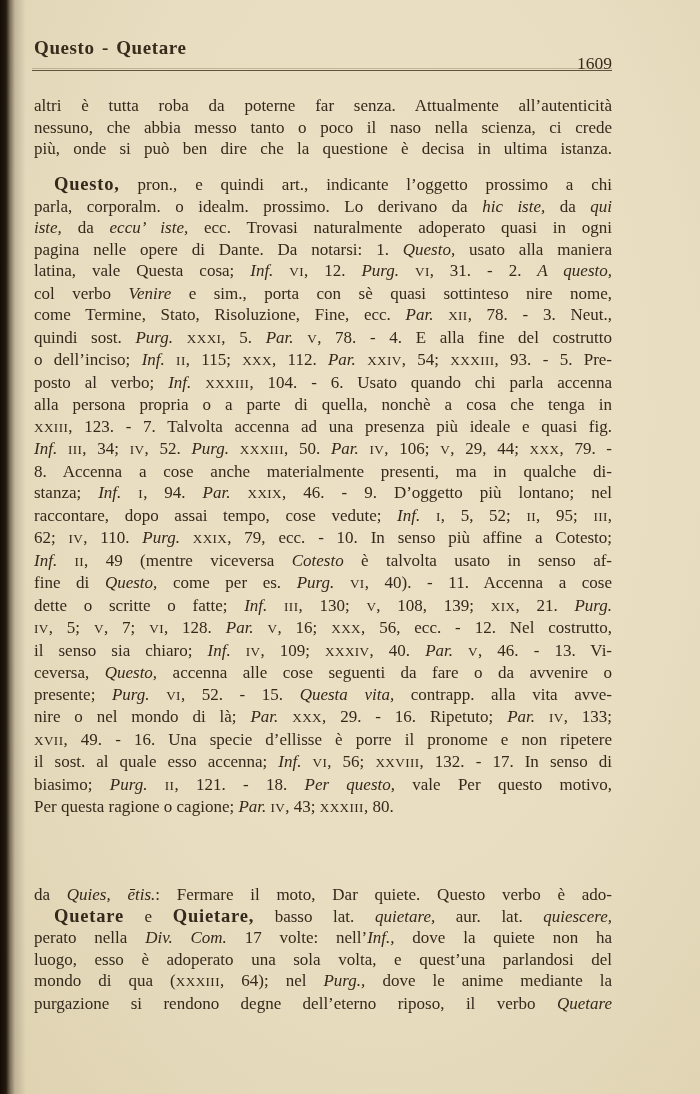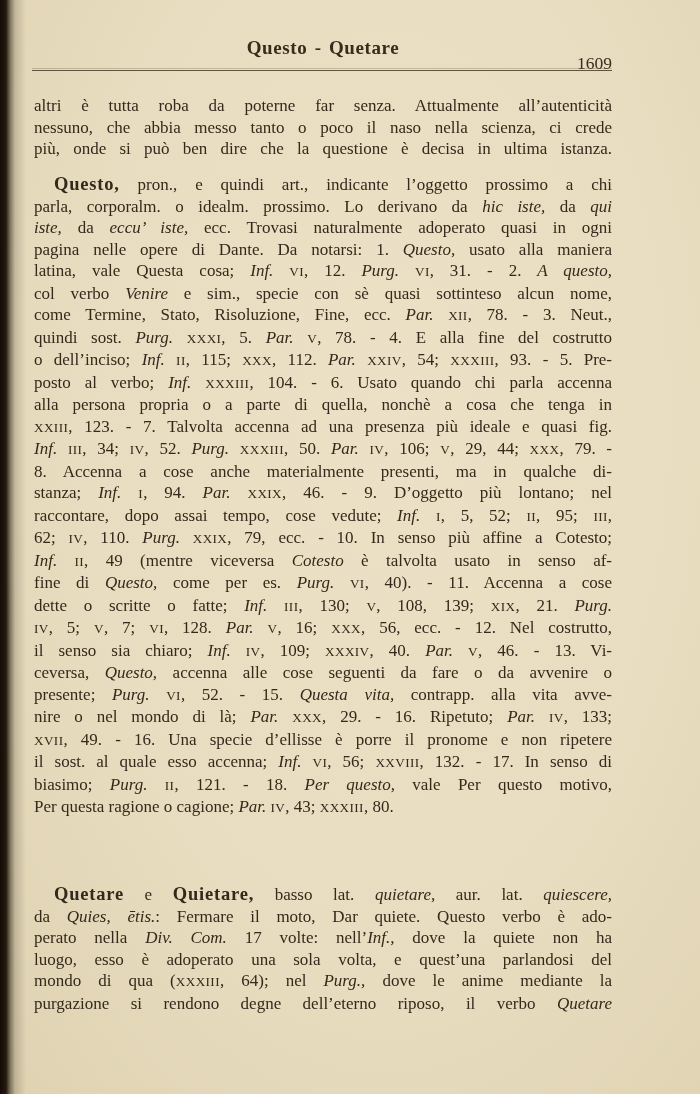--- a/index.html
+++ b/index.html
@@ -10,21 +10,21 @@
   }
   .page {
     position: absolute; inset: 0;
     background:
       linear-gradient(90deg, #120c06 0px, #251a0e 6px, rgba(40,30,16,.55) 10px,
                       rgba(40,30,16,.18) 15px, rgba(40,30,16,0) 26px),
       radial-gradient(ellipse at 55% 38%, #ece1c6 0%, #e8ddc0 55%, #ded2b1 100%);
   }
   .header { position: absolute; left: 34px; top: 37px; width: 578px; height: 24px; }
   .running-title {
-    display: block; text-align: center;
+    display: block; 
     font-weight: bold; font-size: 19px; letter-spacing: .6px;
     color: #382d1d; word-spacing: 2px;
   }
   .page-number {
     position: absolute; right: 0; top: 16px;
     font-size: 17.5px; color: #382d1d;
   }
   .rule {
     position: absolute; left: 32px; top: 70px; width: 580px; height: 0;
     border-top: 1.6px solid rgba(74, 60, 40, .85);
@@ -59,21 +59,21 @@
       <div class="line"><span>nessuno, che abbia messo tanto o poco il naso nella scienza, ci crede</span></div>
       <div class="line"><span>più, onde si può ben dire che la questione è decisa in ultima istanza.</span></div>
     </div>
 
   <div class="para p2">
       <div class="line indent"><span class="b">Questo,</span><span> pron., e quindi art., indicante l’oggetto prossimo a chi</span></div>
       <div class="line"><span>parla, corporalm. o idealm. prossimo. Lo derivano da </span><span class="i">hic iste,</span><span> da </span><span class="i">qui</span></div>
       <div class="line"><span class="i">iste,</span><span> da </span><span class="i">eccu’ iste,</span><span> ecc. Trovasi naturalmente adoperato quasi in ogni</span></div>
       <div class="line"><span>pagina nelle opere di Dante. Da notarsi: 1. </span><span class="i">Questo,</span><span> usato alla maniera</span></div>
       <div class="line"><span>latina, vale Questa cosa; </span><span class="i">Inf.</span><span> </span><span class="sc">VI</span><span>, 12. </span><span class="i">Purg.</span><span> </span><span class="sc">VI</span><span>, 31. - 2. </span><span class="i">A questo,</span></div>
-      <div class="line"><span>col verbo </span><span class="i">Venire</span><span> e sim., specie con sè quasi sottinteso alcun nome,</span></div>
+      <div class="line"><span>col verbo </span><span class="i">Venire</span><span> e sim., porta con sè quasi sottinteso nire nome,</span></div>
       <div class="line"><span>come Termine, Stato, Risoluzione, Fine, ecc. </span><span class="i">Par.</span><span> </span><span class="sc">XII</span><span>, 78. - 3. Neut.,</span></div>
       <div class="line"><span>quindi sost. </span><span class="i">Purg.</span><span> </span><span class="sc">XXXI</span><span>, 5. </span><span class="i">Par.</span><span> </span><span class="sc">V</span><span>, 78. - 4. E alla fine del costrutto</span></div>
       <div class="line"><span>o dell’inciso; </span><span class="i">Inf.</span><span> </span><span class="sc">II</span><span>, 115; </span><span class="sc">XXX</span><span>, 112. </span><span class="i">Par.</span><span> </span><span class="sc">XXIV</span><span>, 54; </span><span class="sc">XXXIII</span><span>, 93. - 5. Pre-</span></div>
       <div class="line"><span>posto al verbo; </span><span class="i">Inf.</span><span> </span><span class="sc">XXXIII</span><span>, 104. - 6. Usato quando chi parla accenna</span></div>
       <div class="line"><span>alla persona propria o a parte di quella, nonchè a cosa che tenga in</span></div>
       <div class="line"><span class="sc">XXIII</span><span>, 123. - 7. Talvolta accenna ad una presenza più ideale e quasi fig.</span></div>
       <div class="line"><span class="i">Inf.</span><span> </span><span class="sc">III</span><span>, 34; </span><span class="sc">IV</span><span>, 52. </span><span class="i">Purg.</span><span> </span><span class="sc">XXXIII</span><span>, 50. </span><span class="i">Par.</span><span> </span><span class="sc">IV</span><span>, 106; </span><span class="sc">V</span><span>, 29, 44; </span><span class="sc">XXX</span><span>, 79. -</span></div>
       <div class="line"><span>8. Accenna a cose anche materialmente presenti, ma in qualche di-</span></div>
       <div class="line"><span>stanza; </span><span class="i">Inf.</span><span> </span><span class="sc">I</span><span>, 94. </span><span class="i">Par.</span><span> </span><span class="sc">XXIX</span><span>, 46. - 9. D’oggetto più lontano; nel</span></div>
       <div class="line"><span>raccontare, dopo assai tempo, cose vedute; </span><span class="i">Inf.</span><span> </span><span class="sc">I</span><span>, 5, 52; </span><span class="sc">II</span><span>, 95; </span><span class="sc">III</span><span>,</span></div>
@@ -86,20 +86,20 @@
       <div class="line"><span>ceversa, </span><span class="i">Questo,</span><span> accenna alle cose seguenti da fare o da avvenire o</span></div>
       <div class="line"><span>presente; </span><span class="i">Purg.</span><span> </span><span class="sc">VI</span><span>, 52. - 15. </span><span class="i">Questa vita,</span><span> contrapp. alla vita avve-</span></div>
       <div class="line"><span>nire o nel mondo di là; </span><span class="i">Par.</span><span> </span><span class="sc">XXX</span><span>, 29. - 16. Ripetuto; </span><span class="i">Par.</span><span> </span><span class="sc">IV</span><span>, 133;</span></div>
       <div class="line"><span class="sc">XVII</span><span>, 49. - 16. Una specie d’ellisse è porre il pronome e non ripetere</span></div>
       <div class="line"><span>il sost. al quale esso accenna; </span><span class="i">Inf.</span><span> </span><span class="sc">VI</span><span>, 56; </span><span class="sc">XXVIII</span><span>, 132. - 17. In senso di</span></div>
       <div class="line"><span>biasimo; </span><span class="i">Purg.</span><span> </span><span class="sc">II</span><span>, 121. - 18. </span><span class="i">Per questo,</span><span> vale Per questo motivo,</span></div>
       <div class="line last"><span>Per questa ragione o cagione; </span><span class="i">Par.</span><span> </span><span class="sc">IV</span><span>, 43; </span><span class="sc">XXXIII</span><span>, 80.</span></div>
     </div>
 
   <div class="para p3">
+      <div class="line"><span>da </span><span class="i">Quies, ētis.</span><span>: Fermare il moto, Dar quiete. Questo verbo è ado-</span></div>
       <div class="line indent"><span class="b">Quetare</span><span> e </span><span class="b">Quietare,</span><span> basso lat. </span><span class="i">quietare,</span><span> aur. lat. </span><span class="i">quiescere,</span></div>
-      <div class="line"><span>da </span><span class="i">Quies, ētis.</span><span>: Fermare il moto, Dar quiete. Questo verbo è ado-</span></div>
       <div class="line"><span>perato nella </span><span class="i">Div. Com.</span><span> 17 volte: nell’</span><span class="i">Inf.,</span><span> dove la quiete non ha</span></div>
       <div class="line"><span>luogo, esso è adoperato una sola volta, e quest’una parlandosi del</span></div>
       <div class="line"><span>mondo di qua (</span><span class="sc">XXXIII</span><span>, 64); nel </span><span class="i">Purg.,</span><span> dove le anime mediante la</span></div>
       <div class="line"><span>purgazione si rendono degne dell’eterno riposo, il verbo </span><span class="i">Quetare</span></div>
     </div>
 </div>
 
 </body></html>

